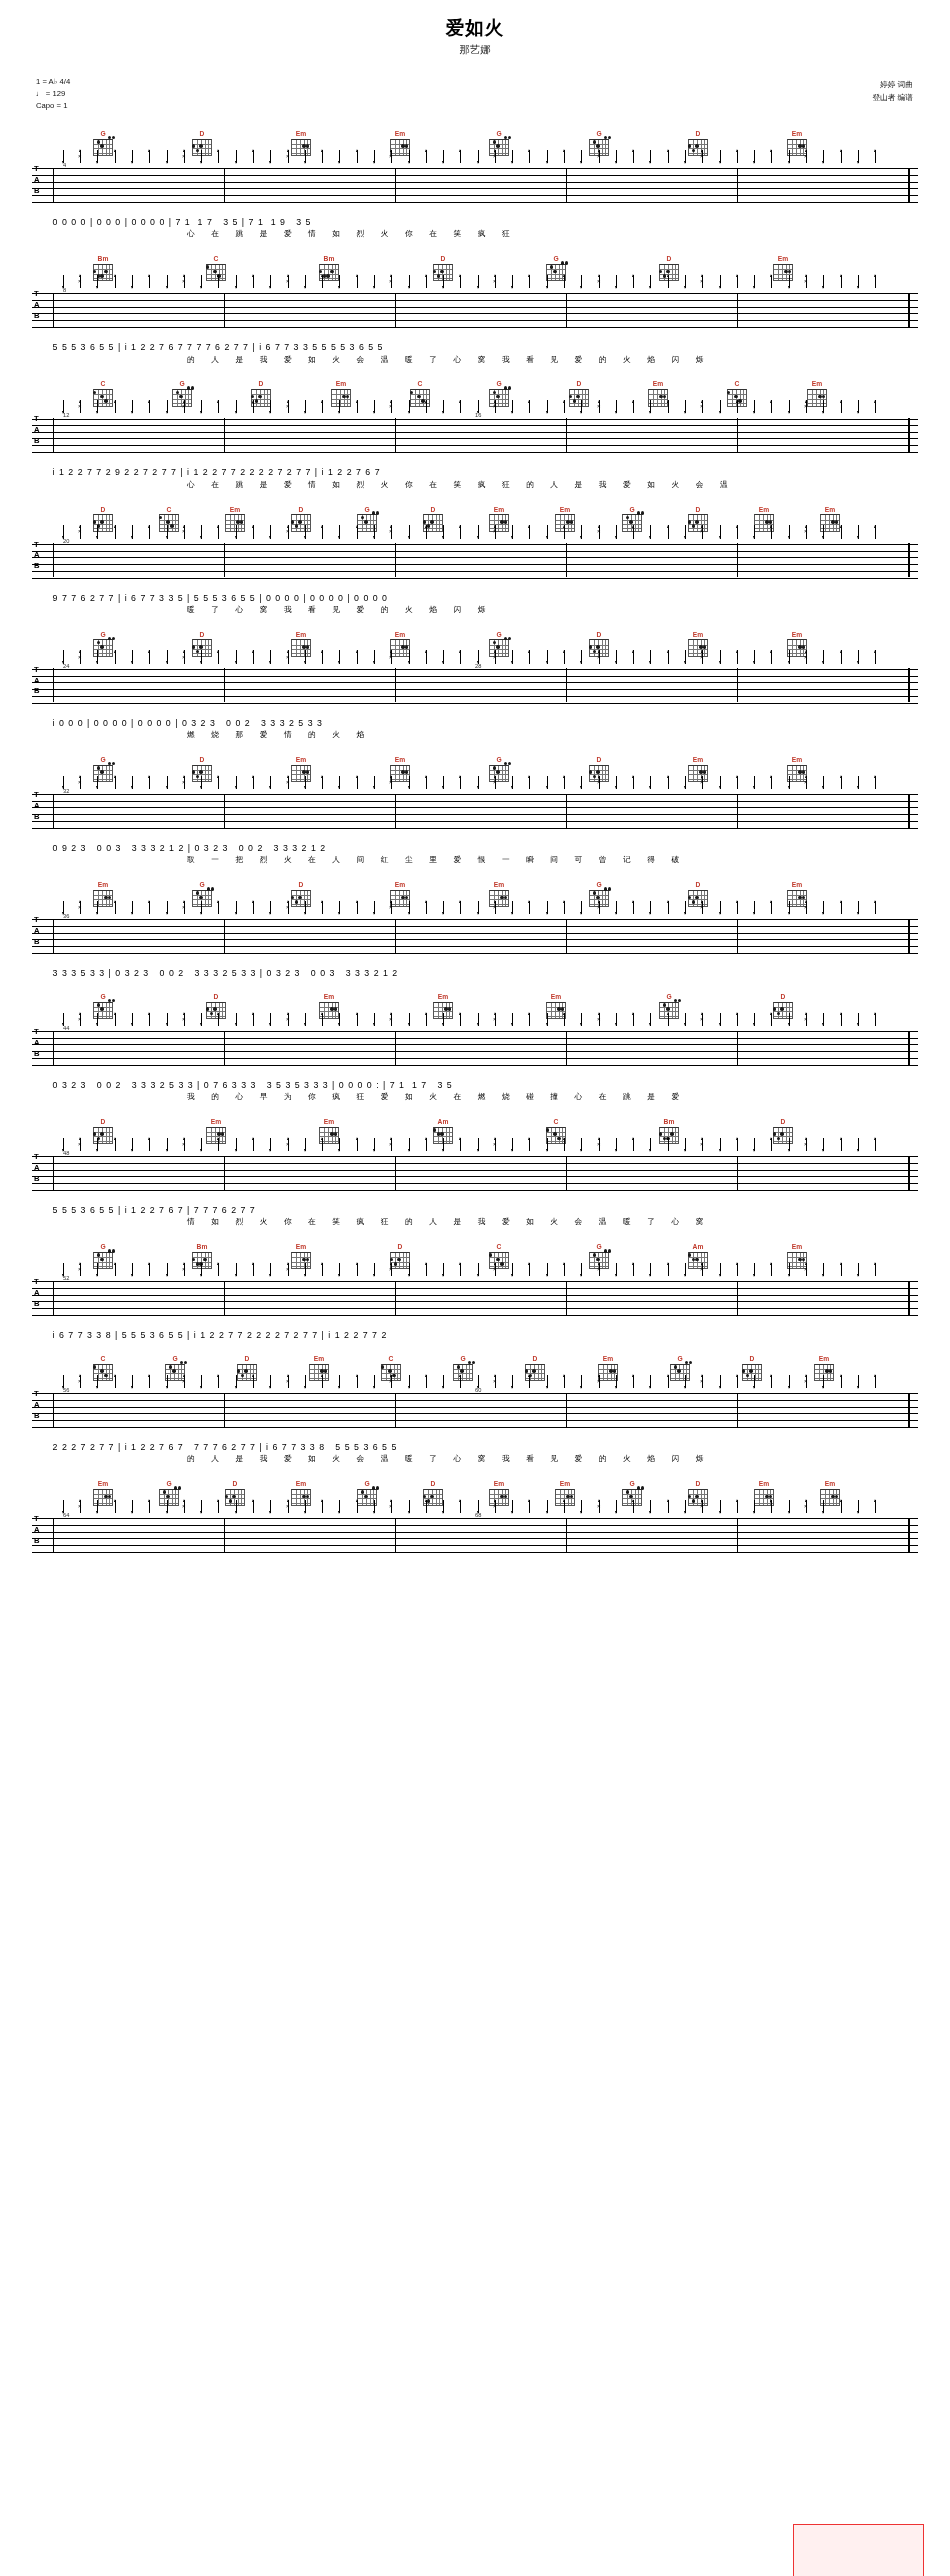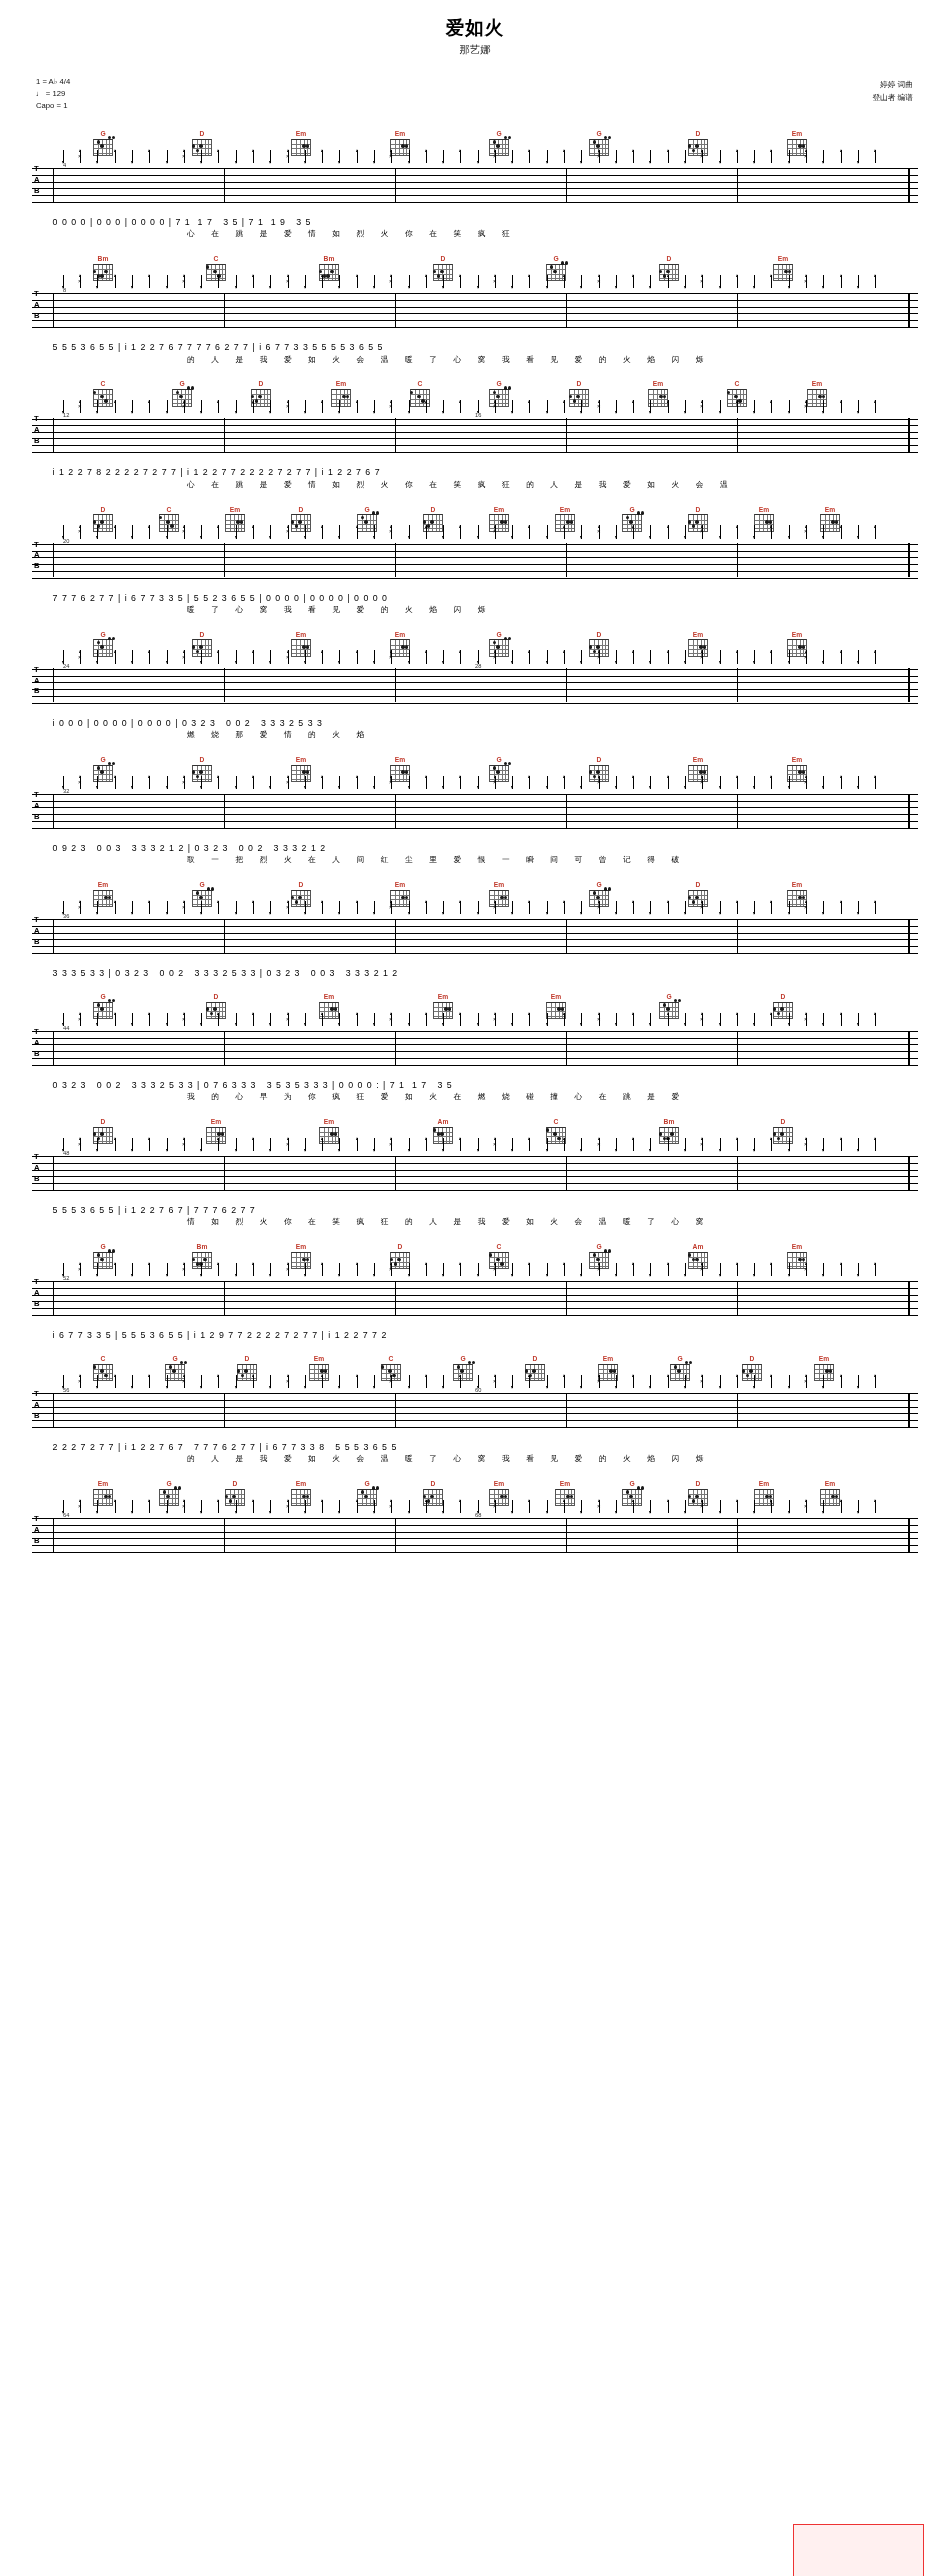--- a/index.html
+++ b/index.html
@@ -826,21 +826,21 @@
           <div class="arrow-d" style="left: 722px; top: -11.3px; height: 13.4px;"></div>
           <div class="arrow-u" style="left: 739px; top: -11.3px; height: 13.4px;"></div>
           <div class="arrow-d" style="left: 757px; top: -11.3px; height: 13.4px;"></div>
           <div class="arrow-u" style="left: 774px; top: -11.3px; height: 13.4px;"></div>
           <div class="xmark" style="left: 772px; top: -8.2px;">×</div>
           <div class="arrow-d" style="left: 791px; top: -11.3px; height: 13.4px;"></div>
           <div class="arrow-u" style="left: 809px; top: -11.3px; height: 13.4px;"></div>
           <div class="arrow-d" style="left: 826px; top: -11.3px; height: 13.4px;"></div>
           <div class="arrow-u" style="left: 843px; top: -11.3px; height: 13.4px;"></div>
         </div>
-        <div class="numline" style="padding-left: 20.6px; letter-spacing: 1px;">i 1 2 2 7 8 2 2 2 2 7 2 7 7 | i 1 2 2 7 7 2 2 2 2 7 2 7 7 | i 1 2 2 7 6 7</div>
+        <div class="numline" style="padding-left: 20.6px; letter-spacing: 1px;">i 1 2 2 7 7 2 9 2 2 7 2 7 7 | i 1 2 2 7 7 2 2 2 2 7 2 7 7 | i 1 2 2 7 6 7</div>
         <div class="lyricline" style="padding-left: 155px; letter-spacing: 7.2px;">心 在 跳 是 爱 情 如 烈 火 你 在 笑 疯 狂 的 人 是 我 爱 如 火 会 温</div>
         <div class="sysgap"></div>
       </div>
       <div class="system">
         <div class="chordrow">
           <div class="chord" style="left: 57px;">
             <div class="cname">D</div>
             <div class="grid">
               <i class="v" style="left: 3.8px;"></i>
               <i class="v" style="left: 7.6px;"></i>
@@ -1086,21 +1086,21 @@
           <div class="arrow-d" style="left: 722px; top: -11.3px; height: 13.4px;"></div>
           <div class="arrow-u" style="left: 739px; top: -11.3px; height: 13.4px;"></div>
           <div class="arrow-d" style="left: 757px; top: -11.3px; height: 13.4px;"></div>
           <div class="arrow-u" style="left: 774px; top: -11.3px; height: 13.4px;"></div>
           <div class="xmark" style="left: 772px; top: -8.2px;">×</div>
           <div class="arrow-d" style="left: 791px; top: -11.3px; height: 13.4px;"></div>
           <div class="arrow-u" style="left: 809px; top: -11.3px; height: 13.4px;"></div>
           <div class="arrow-d" style="left: 826px; top: -11.3px; height: 13.4px;"></div>
           <div class="arrow-u" style="left: 843px; top: -11.3px; height: 13.4px;"></div>
         </div>
-        <div class="numline" style="padding-left: 20.6px; letter-spacing: 1px;">7 7 7 6 2 7 7 | i 6 7 7 3 3 5 | 5 5 2 3 6 5 5 | 0 0 0 0 | 0 0 0 0 | 0 0 0 0</div>
+        <div class="numline" style="padding-left: 20.6px; letter-spacing: 1px;">9 7 7 6 2 7 7 | i 6 7 7 3 3 5 | 5 5 5 3 6 5 5 | 0 0 0 0 | 0 0 0 0 | 0 0 0 0</div>
         <div class="lyricline" style="padding-left: 155px; letter-spacing: 7.2px;">暖 了 心 窝 我 看 见 爱 的 火 焰 闪 烁</div>
         <div class="sysgap"></div>
       </div>
       <div class="system">
         <div class="chordrow">
           <div class="chord" style="left: 57px;">
             <div class="cname">G</div>
             <div class="grid">
               <i class="v" style="left: 3.8px;"></i>
               <i class="v" style="left: 7.6px;"></i>
@@ -2267,21 +2267,21 @@
           <div class="arrow-d" style="left: 722px; top: -11.3px; height: 13.4px;"></div>
           <div class="arrow-u" style="left: 739px; top: -11.3px; height: 13.4px;"></div>
           <div class="arrow-d" style="left: 757px; top: -11.3px; height: 13.4px;"></div>
           <div class="arrow-u" style="left: 774px; top: -11.3px; height: 13.4px;"></div>
           <div class="xmark" style="left: 772px; top: -8.2px;">×</div>
           <div class="arrow-d" style="left: 791px; top: -11.3px; height: 13.4px;"></div>
           <div class="arrow-u" style="left: 809px; top: -11.3px; height: 13.4px;"></div>
           <div class="arrow-d" style="left: 826px; top: -11.3px; height: 13.4px;"></div>
           <div class="arrow-u" style="left: 843px; top: -11.3px; height: 13.4px;"></div>
         </div>
-        <div class="numline" style="padding-left: 20.6px; letter-spacing: 1px;">i 6 7 7 3 3 5 | 5 5 5 3 6 5 5 | i 1 2 9 7 7 2 2 2 2 7 2 7 7 | i 1 2 2 7 7 2</div>
+        <div class="numline" style="padding-left: 20.6px; letter-spacing: 1px;">i 6 7 7 3 3 8 | 5 5 5 3 6 5 5 | i 1 2 2 7 7 2 2 2 2 7 2 7 7 | i 1 2 2 7 7 2</div>
         <div class="sysgap"></div>
       </div>
       <div class="system">
         <div class="chordrow">
           <div class="chord" style="left: 57px;">
             <div class="cname">C</div>
             <div class="grid">
               <i class="v" style="left: 3.8px;"></i>
               <i class="v" style="left: 7.6px;"></i>
               <i class="v" style="left: 11.4px;"></i>

